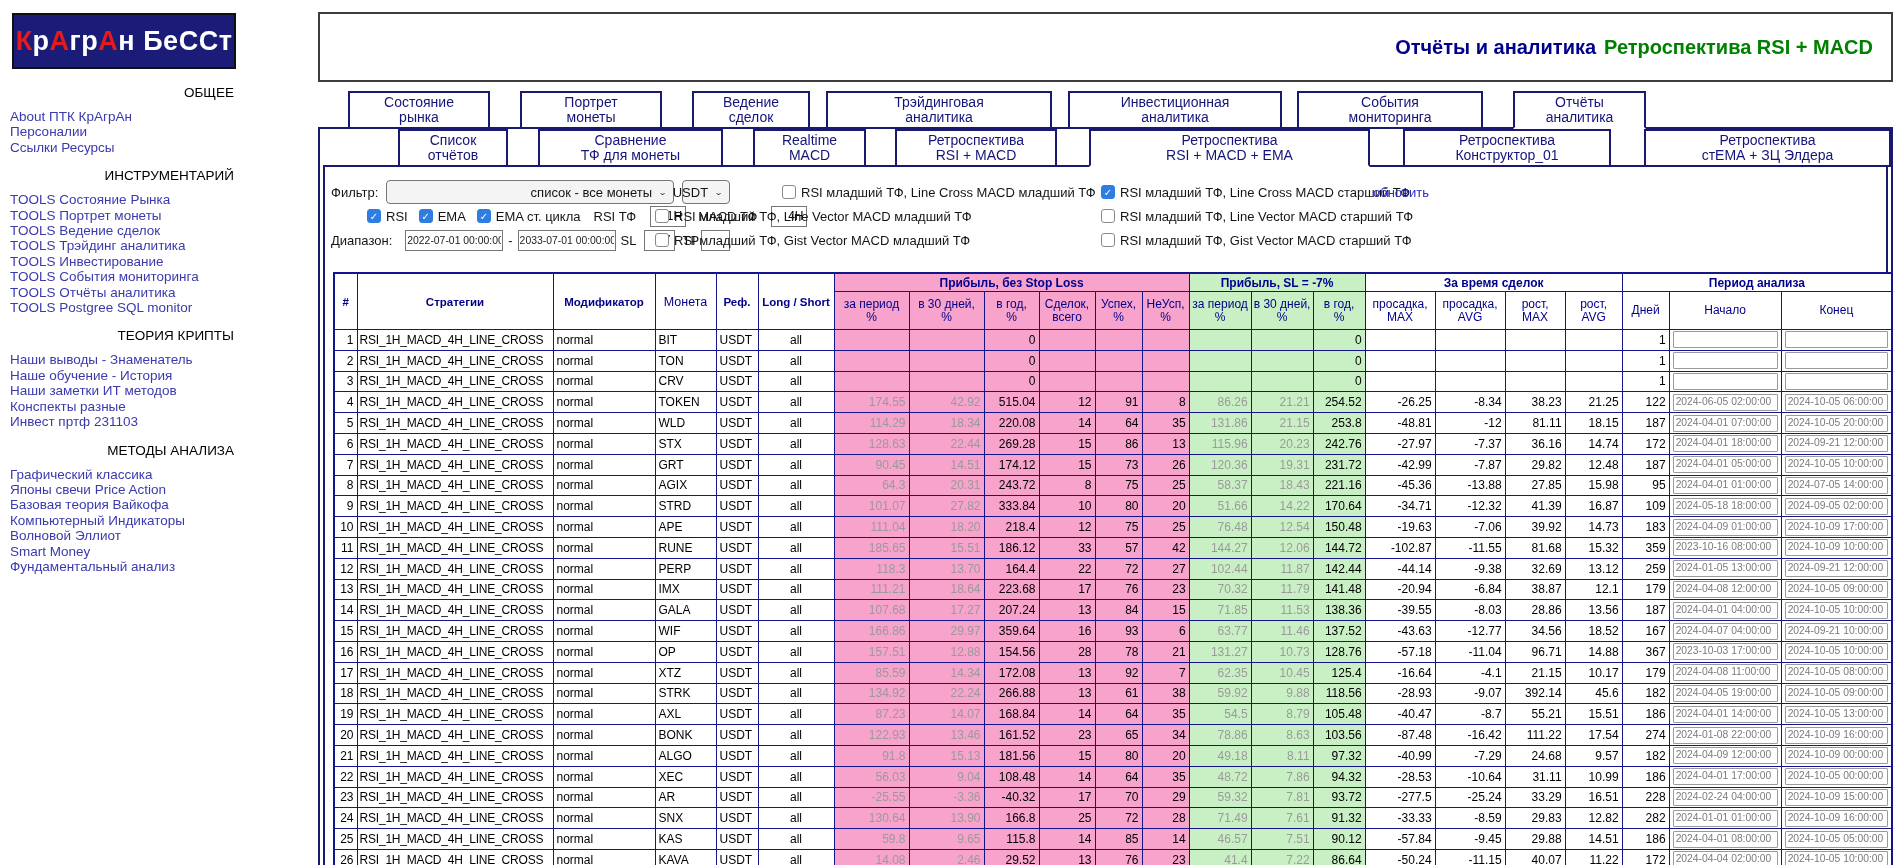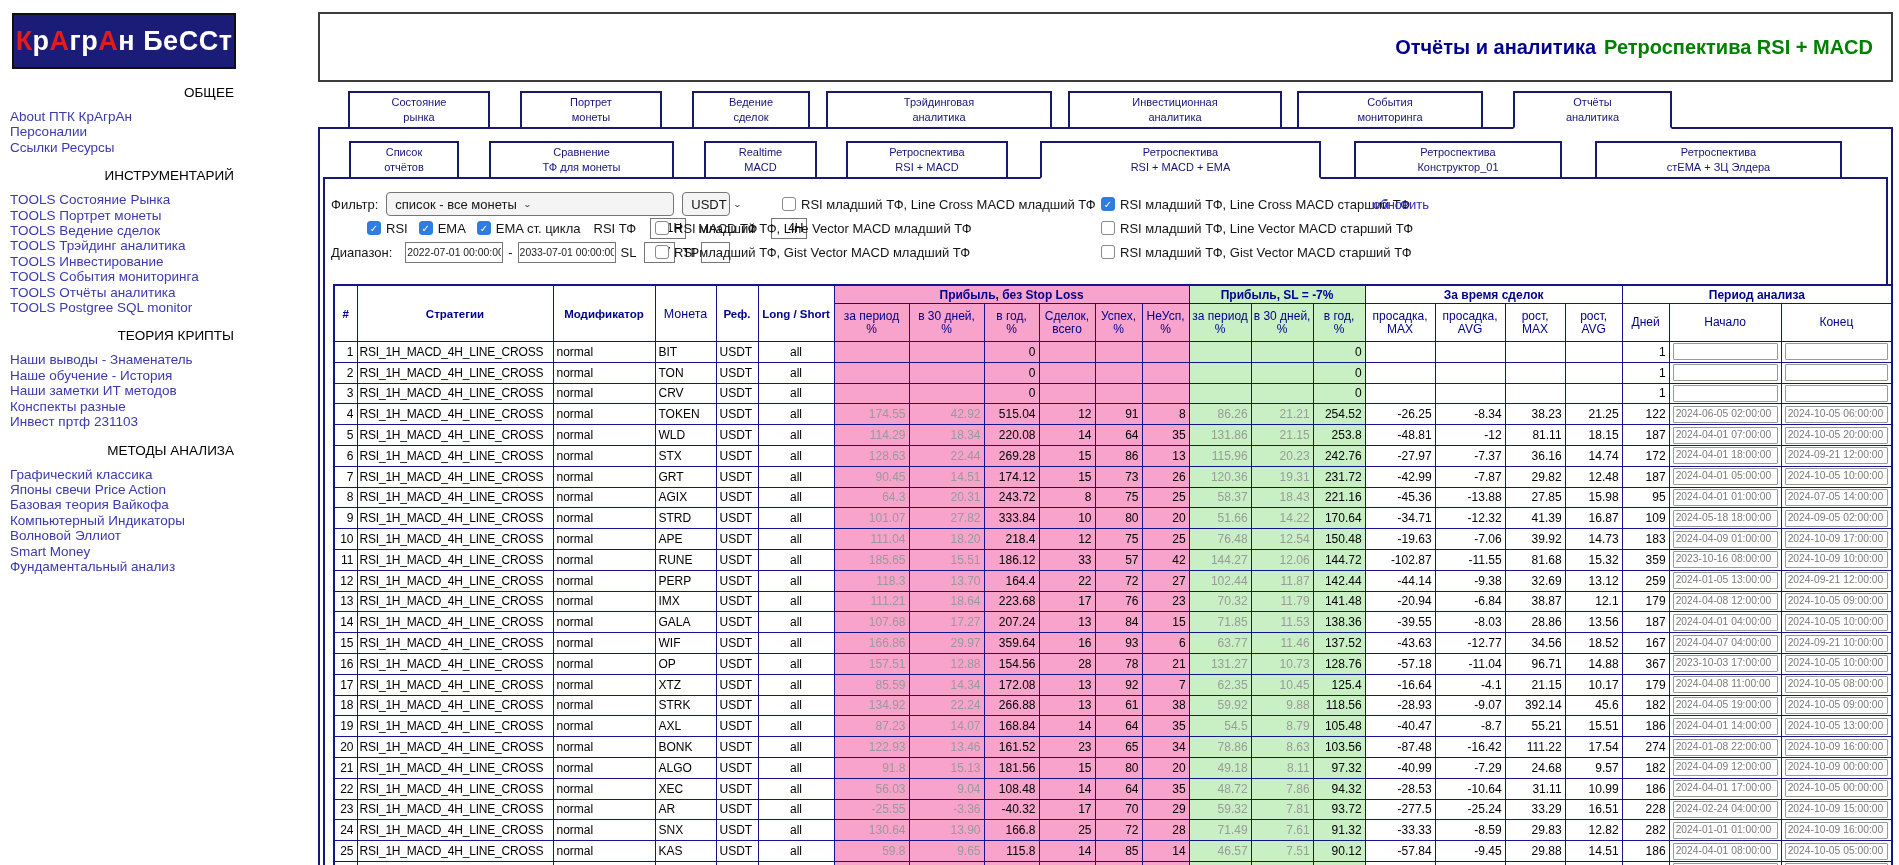--- a/index.html
+++ b/index.html
@@ -25,37 +25,37 @@
   .main{position:absolute;left:318px;top:0;width:1575px;}
   .header-box{
     box-sizing:border-box;margin-top:12px;height:70px;border:2px solid #3c3c3c;
     display:flex;align-items:center;justify-content:flex-end;
     padding-right:18px;gap:8px;font-size:20px;font-weight:bold;background:#fff;
   }
   .t1{color:#00008b;}
   .t2{color:#008000;}
   .tab-row{display:flex;align-items:flex-end;position:relative;z-index:4;margin-bottom:-2px;}
   #main-tabs{margin-top:9px;}
-  #sub-tabs{margin-top:12px;}
+  #sub-tabs{justify-content:flex-end;}
   .tab{
     box-sizing:border-box;height:38px;background:#fff;border:2px solid #191970;
     display:flex;flex-direction:column;align-items:center;justify-content:center;
-    font-size:11px;color:#14147a;line-height:15px;cursor:pointer;flex:0 0 auto;
+    font-size:14px;color:#14147a;line-height:15px;cursor:pointer;flex:0 0 auto;
     text-align:center;white-space:nowrap;
   }
   .tab.active{border-bottom:2px solid #fff;}
   .outer-box{box-sizing:border-box;border:2px solid #191970;min-height:748px;position:relative;z-index:1;background:#fff;}
   .inner-box{box-sizing:border-box;border:2px solid #191970;margin:0 3px;min-height:706px;position:relative;z-index:1;background:#fff;}
   
   .filters{position:relative;margin-top:14px;font-size:13px;color:#141414;}
   .f-row{height:22px;display:flex;align-items:center;padding-left:4px;position:relative;margin-bottom:2px;}
   .f-label{margin:0 8px 0 2px;white-space:nowrap;}
   .select{
     box-sizing:border-box;height:24px;background:#f4f4f4;border:1px solid #767676;border-radius:4px;
-    display:flex;align-items:center;justify-content:flex-start;
+    display:flex;align-items:center;justify-content:flex-end;
     padding:0 6px 0 8px;cursor:pointer;white-space:nowrap;
   }
   #coin-select{width:288px;margin-right:8px;}
   #quote-select{width:48px;}
   .chev{color:#333;font-size:11px;margin-left:6px;transform:scaleY(.75);}
   .slot{position:absolute;display:flex;align-items:center;white-space:nowrap;}
   .slot-a1{left:409px;padding-left:48px;}
   .slot-a{left:330px;}
   .slot-b{left:776px;}
   .upd{position:absolute;left:1048px;color:#2b2bc8;cursor:pointer;text-decoration:none;}
@@ -167,21 +167,21 @@
         <div>аналитика</div>
       </div>
       <div class="tab" style="width: 214px; margin-left: 16px;">
         <div>Инвестиционная</div>
         <div>аналитика</div>
       </div>
       <div class="tab" style="width: 186px; margin-left: 15px;">
         <div>События</div>
         <div>мониторинга</div>
       </div>
-      <div class="tab active" style="width: 159px; margin-left: 30px;">
+      <div class="tab active" style="width: 133px; margin-left: 30px;">
         <div>Отчёты</div>
         <div>аналитика</div>
       </div>
     </div>
 
   <div class="outer-box">
     <div id="sub-tabs" class="tab-row">
         <div class="tab" style="width: 110px; margin-left: 29px;">
           <div>Список</div>
           <div>отчётов</div>

